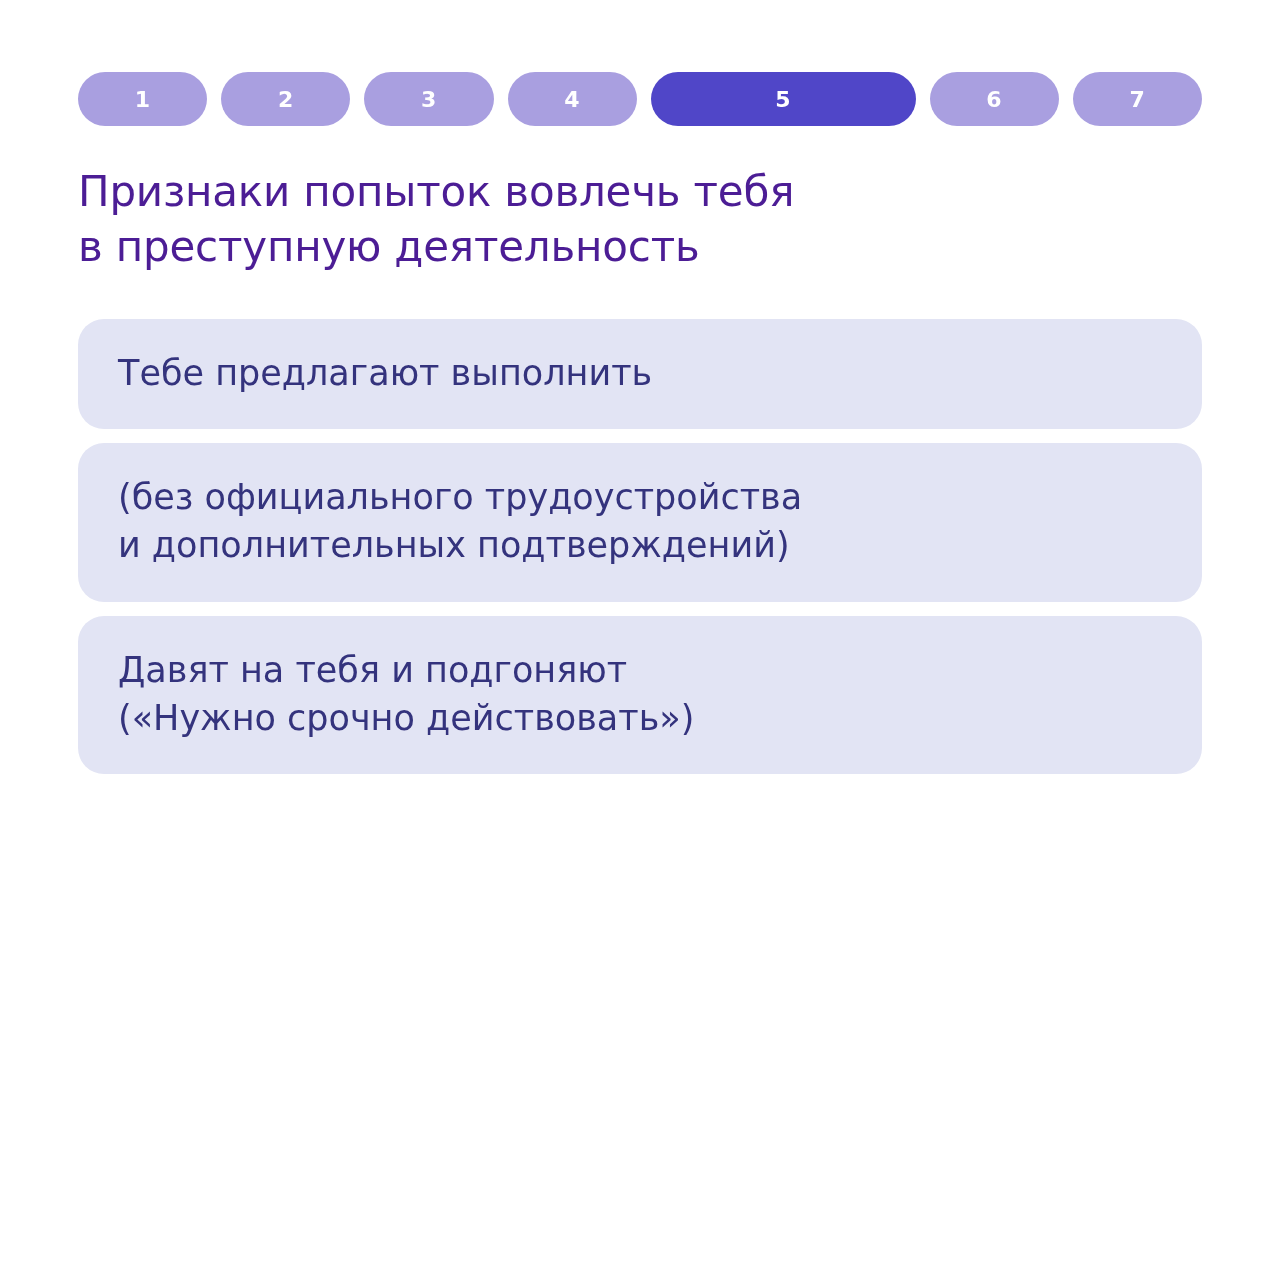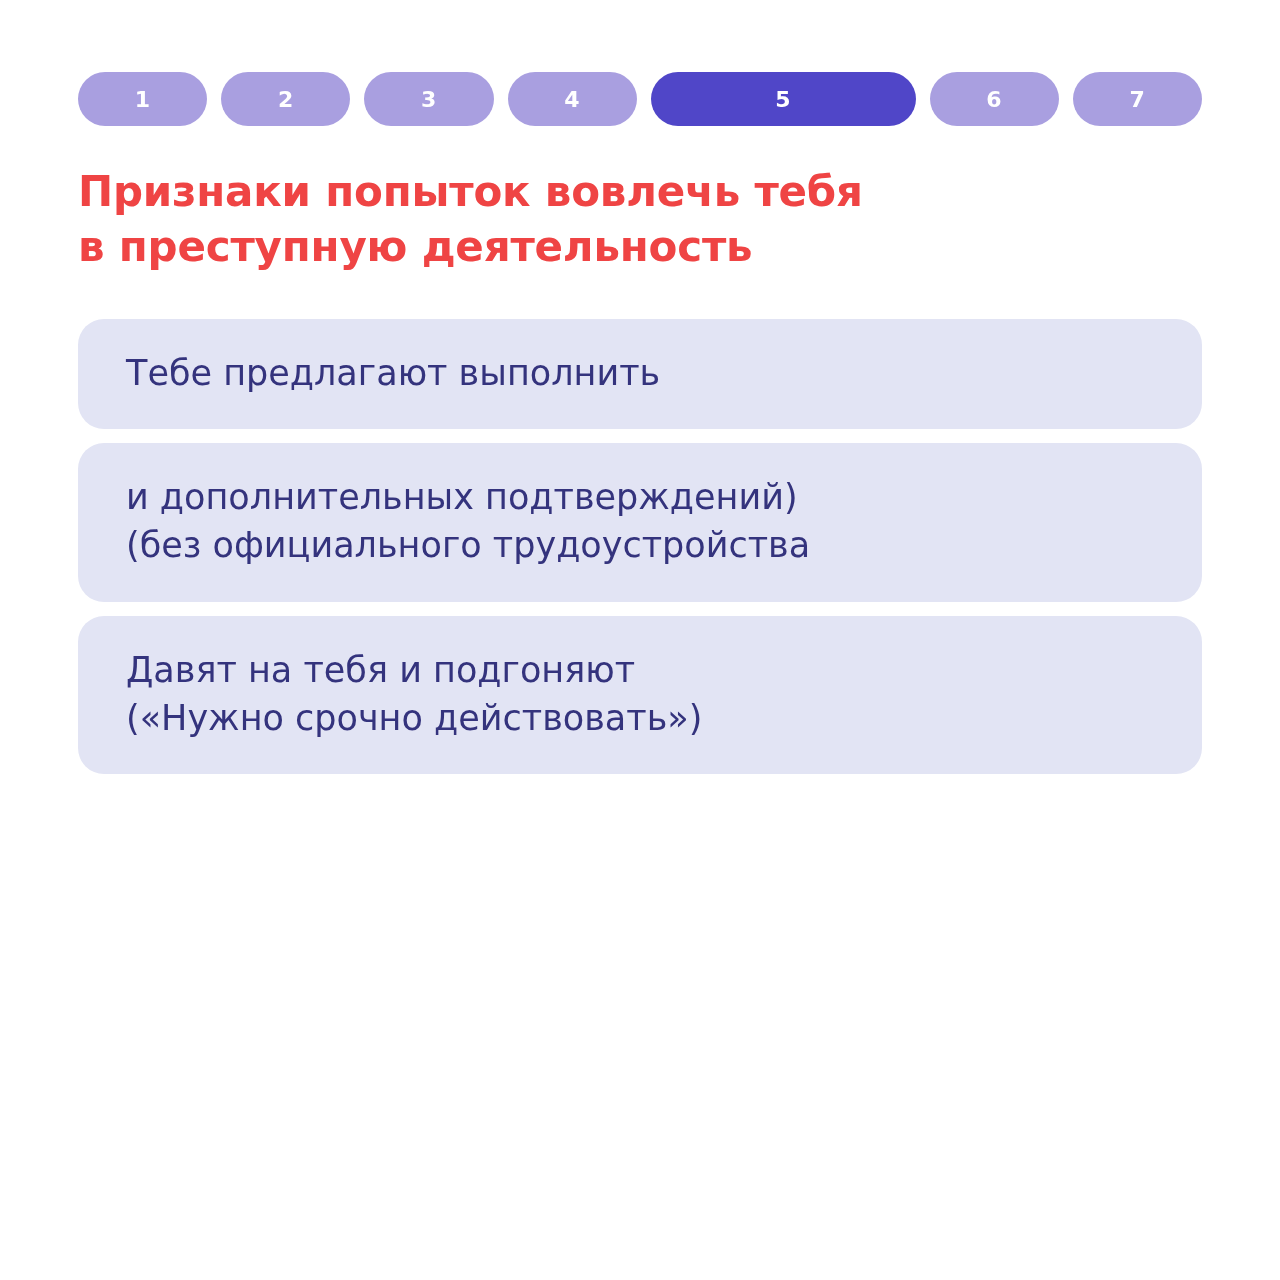--- a/index.html
+++ b/index.html
@@ -43,24 +43,24 @@
     user-select: none;
   }
   .step.active {
     background: #5046c8;
     flex: 2.05 1 0;
   }
 
   
   .heading {
     margin: 38px 78px 0 78px;
-    color: #ef4444;
+    color: #4c1d95;
     font-size: 42px;
     line-height: 1.32;
-    font-weight: 700;
+    font-weight: 400;
     letter-spacing: -0.2px;
     max-width: 1020px;
   }
   .heading .line {
     display: block;
   }
 
   
   .cards {
     margin: 44px 78px 0 78px;
@@ -73,21 +73,20 @@
     border-radius: 26px;
     padding: 30px 40px 32px 40px;
     color: #34337d;
     font-size: 35px;
     line-height: 1.38;
     font-weight: 400;
   }
   .card .line {
     display: block;
     white-space: nowrap;
-    margin-left: 8px;
   }
 </style>
 </head>
 <body>
 
 <div class="page">
 
   <div class="pager">
     <div class="step">
         <span>1</span>
@@ -117,22 +116,22 @@
     <span class="line">в преступную деятельность</span>
   </h1>
 
   <div class="cards">
 
     <div class="card">
       <span class="line">Тебе предлагают выполнить</span>
     </div>
 
     <div class="card">
+      <span class="line">(без официального трудоустройства</span>
       <span class="line">и дополнительных подтверждений)</span>
-      <span class="line">(без официального трудоустройства</span>
     </div>
 
 
     <div class="card">
       <span class="line">Давят на тебя и подгоняют</span>
       <span class="line">(«Нужно срочно действовать»)</span>
     </div>
 
   </div>
 </div>

